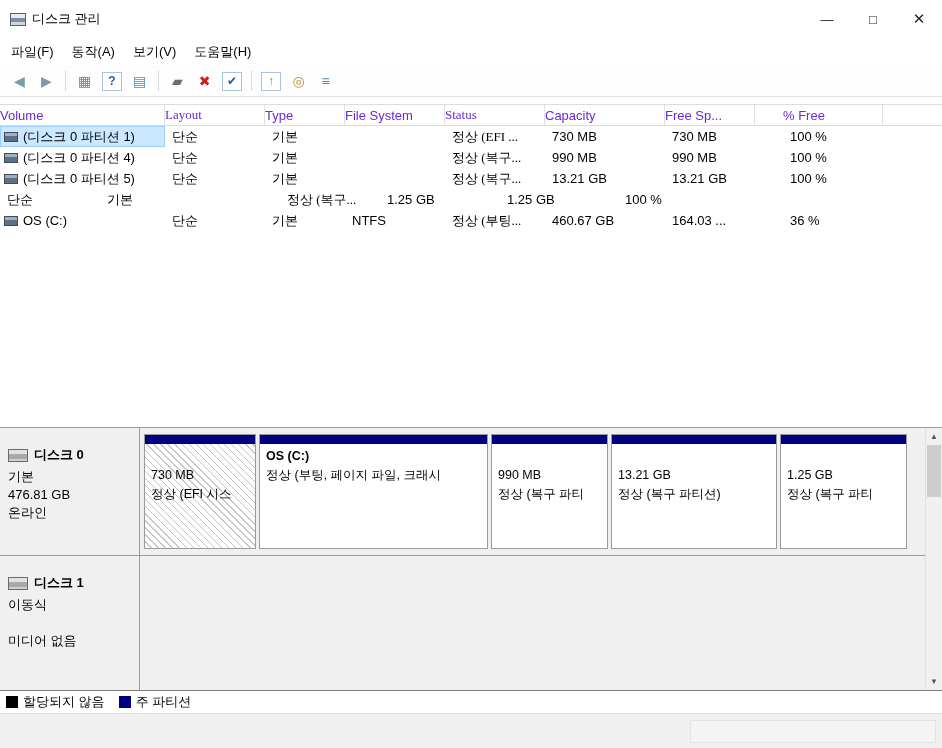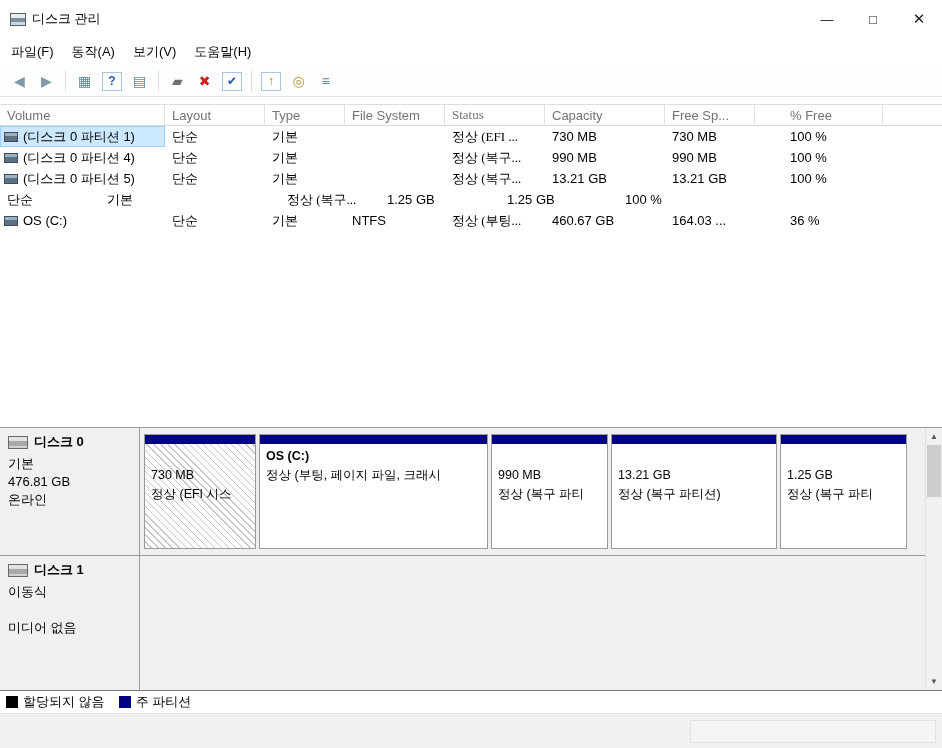--- a/index.html
+++ b/index.html
@@ -32,39 +32,39 @@
 
   
   .toolbar { height: 31px; display: flex; align-items: center; padding-left: 6px; border-bottom: 1px solid #e3e3e3; background: #fdfdfd; }
   .tb-icon { width: 25px; height: 23px; display: inline-flex; align-items: center; justify-content: center; font-size: 14px; margin: 0 1px; }
   .tb-icon.boxed { border: 1px solid #aac4de; background: #fff; width: 20px; height: 19px; margin: 0 4px; font-size: 12px; font-weight: bold; }
   .tb-sep { width: 1px; height: 20px; background: #d8d8d8; margin: 0 5px; display: inline-block; }
 
   
   .top-pane { height: 330px; padding-top: 7px; overflow: hidden; background: #fff; }
   .thead { display: flex; height: 22px; border-top: 1px solid #dcdcdc; border-bottom: 1px solid #dcdcdc; align-items: center; }
-  .hcell { height: 100%; display: flex; align-items: center; padding-left: 7px; border-right: 1px solid #e2e2e2; color: #737373; }
-  .c-volume { width: 165px; } .c-layout { width: 100px; } .c-type { width: 80px; }
+  .hcell { height: 100%; display: flex; align-items: center; border-right: 1px solid #e2e2e2; color: #6d28d9; }
+  .c-volume { width: 165px; } .c-layout { width: 100px; font-family: Liberation Serif, serif; } .c-type { width: 80px; }
   .c-fs { width: 100px; } .c-status { width: 100px; font-family: Liberation Serif, serif; } .c-capacity { width: 120px; }
   .c-free { width: 90px; } .c-pct { width: 100px; margin-left: 28px; } .c-extra { flex: 1; border-right: none; }
   .trow { display: flex; height: 21px; align-items: center; }
   .cell { height: 100%; display: flex; align-items: center; padding-left: 7px; overflow: hidden; white-space: nowrap; }
   .cell.c-volume { padding-left: 4px; }
   .drive-icon {
     width: 14px; height: 10px; margin-right: 5px; flex: 0 0 auto;
     border: 1px solid #3c4c5c;
     background: linear-gradient(#9db1c2 0 3px, #5d7183 3px);
   }
   .trow.selected .c-volume { background: #cce8ff; box-shadow: inset 0 0 0 1px #99d1ff; }
 
   
   .lower-pane { height: 263px; border-top: 1px solid #9a9a9a; position: relative; background: #fff; }
   .disk-row { height: 128px; display: flex; border-bottom: 1px solid #9a9a9a; }
   .disk-row:last-child { height: 134px; border-bottom: none; }
-  .disk-header { width: 140px; flex: 0 0 auto; background: #f0f0f0; border-right: 1px solid #9a9a9a; padding: 5px 8px; }
+  .disk-header { width: 140px; flex: 0 0 auto; background: #f0f0f0; border-right: 1px solid #9a9a9a; padding: 18px 8px; }
   .disk-title { display: flex; align-items: center; margin-bottom: 4px; }
   .disk-icon { width: 20px; height: 13px; margin-right: 6px; border: 1px solid #6a6a6a; background: linear-gradient(#e2e2e2 0 4px, #a8a8a8 4px 9px, #d0d0d0 9px); }
   .disk-name { font-weight: bold; }
   .disk-line { min-height: 18px; line-height: 18px; }
   .ptrack { flex: 1; background: #f0f0f0; display: flex; padding: 6px 0 6px 4px; }
   .partition { background: #fff; border: 1px solid #9a9a9a; margin-right: 3px; display: flex; flex-direction: column; overflow: hidden; }
   .pstrip { height: 9px; background: #000080; flex: 0 0 auto; }
   .ptext { flex: 1; padding: 3px 6px; font-size: 12.5px; line-height: 19px; white-space: nowrap; overflow: hidden; }
   .pname { font-weight: bold; }
   .partition.hatched .ptext { background: repeating-linear-gradient(45deg, #ffffff 0 4px, #c6c6c6 4px 5px); }

